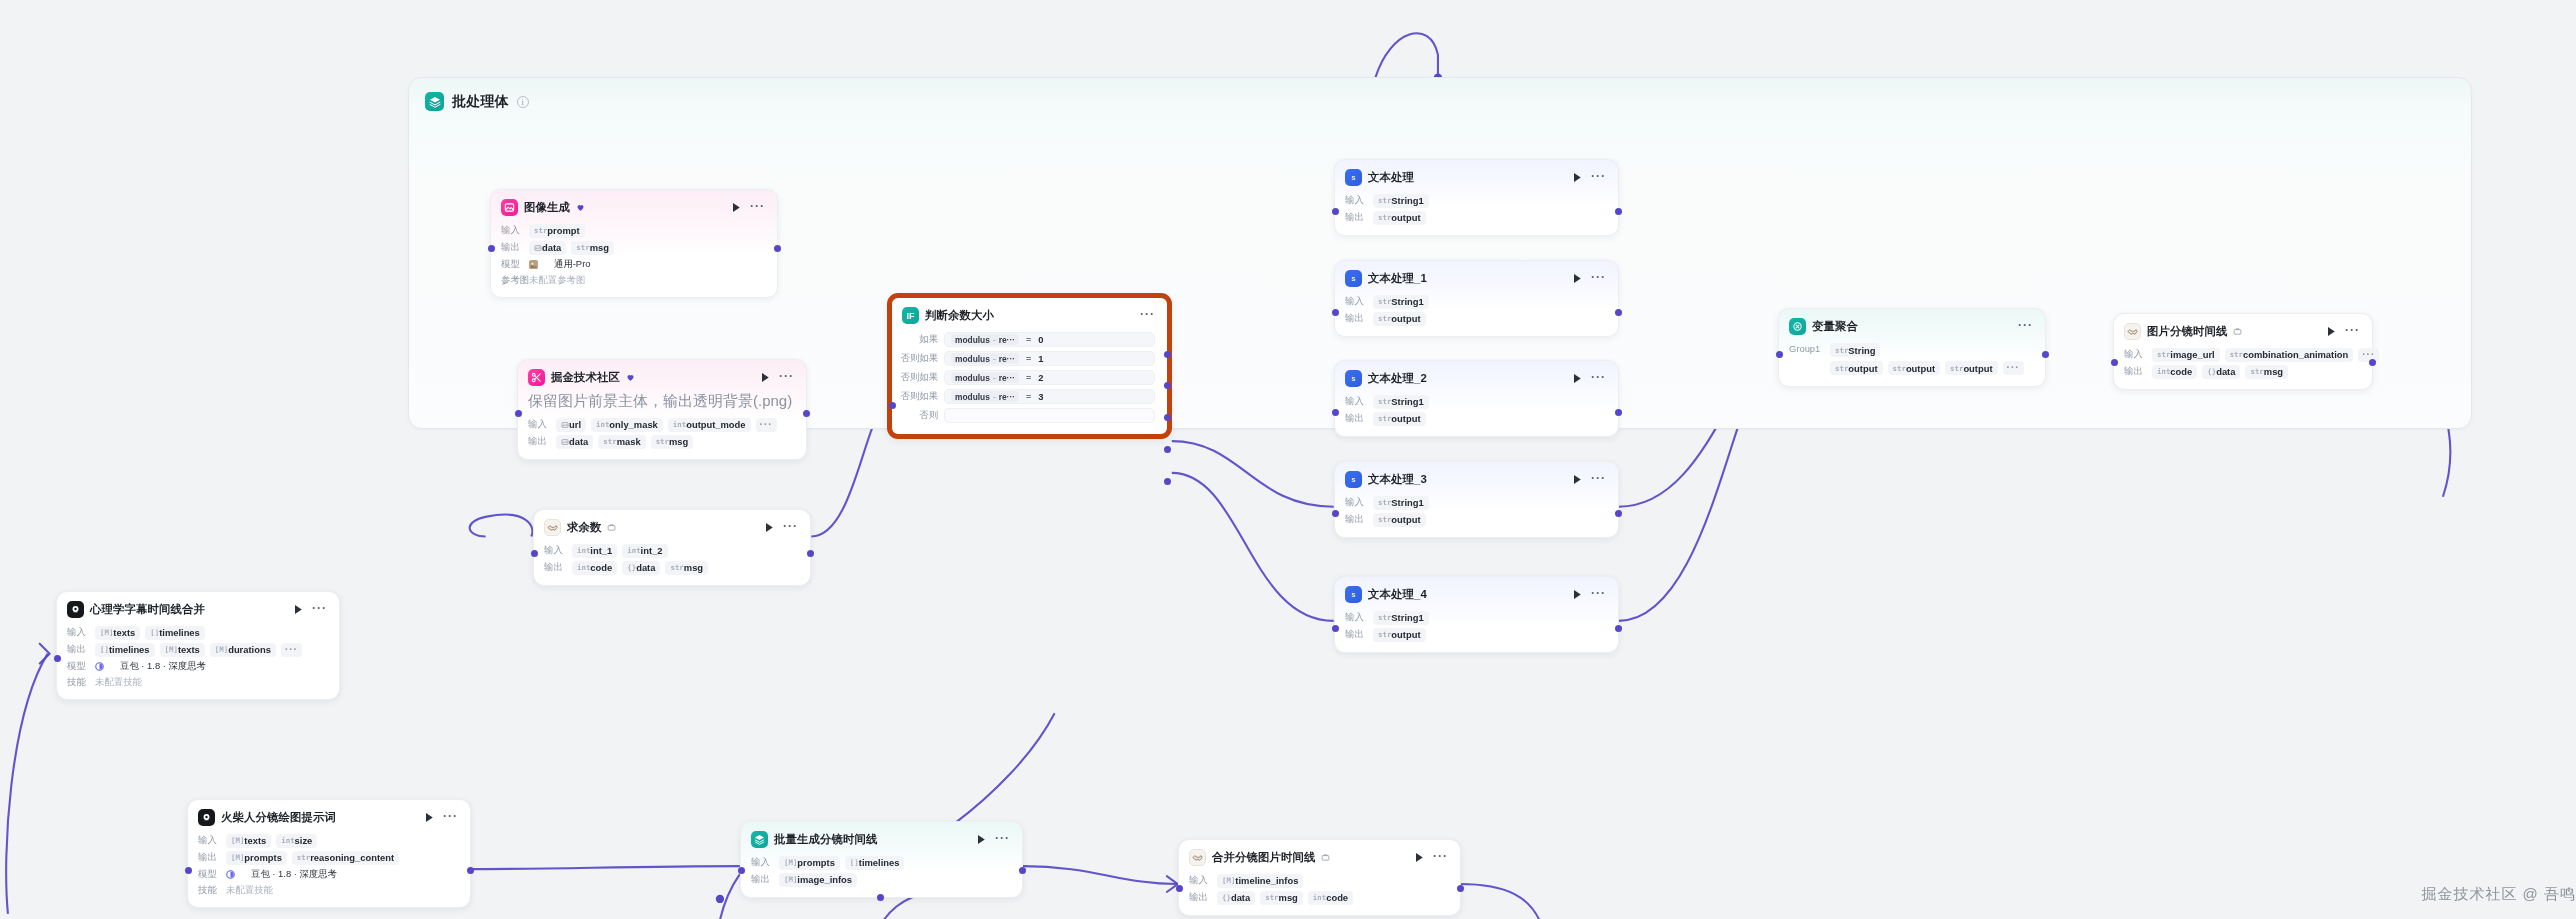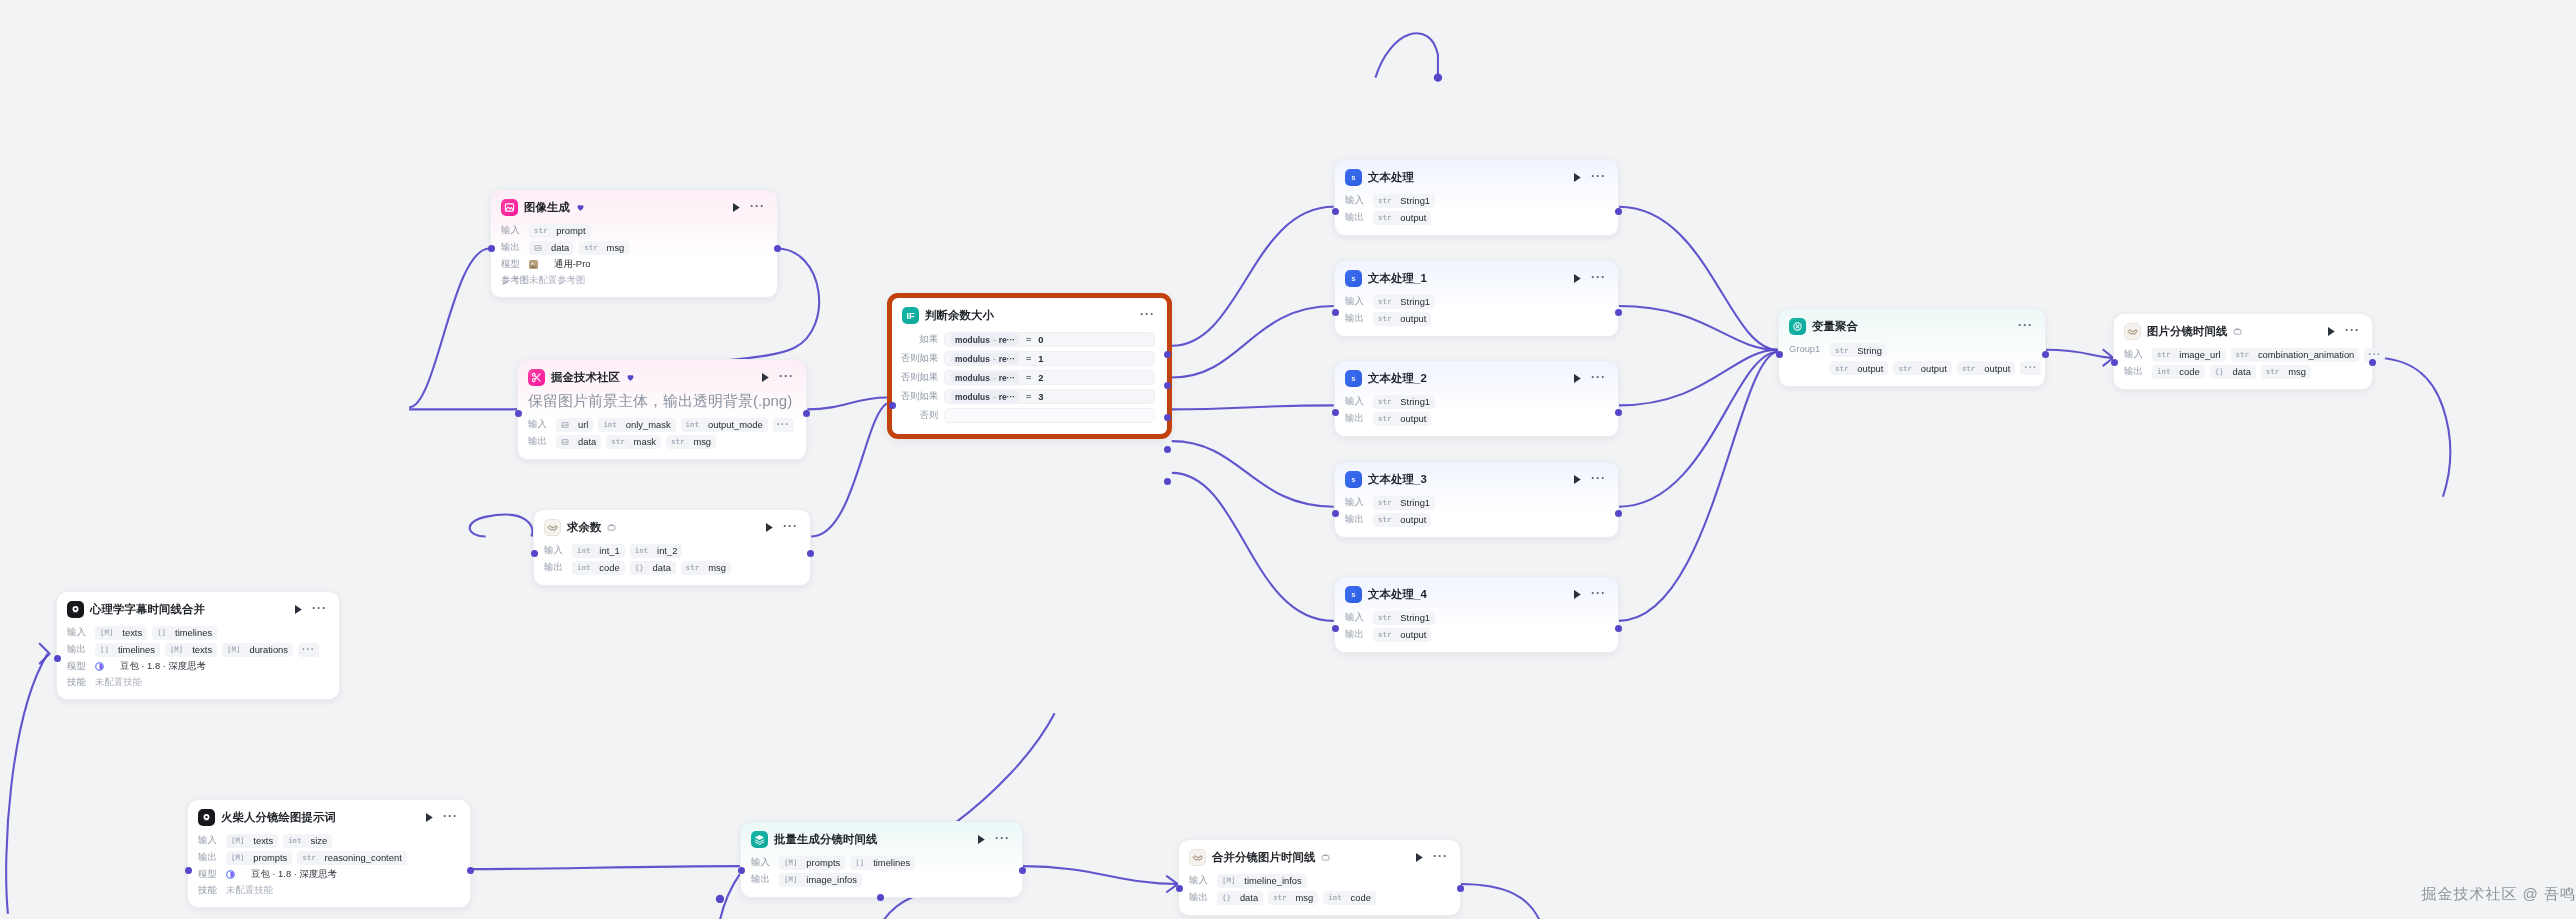--- a/index.html
+++ b/index.html
@@ -111,30 +111,30 @@
   }
   .row {
     display: flex; align-items: center; gap: 5px;
     padding: 1.5px 10px; min-height: 15px;
   }
   .row-label {
     font-size: 9.4px; color: #9099a6; flex: 0 0 auto; width: 23px;
     white-space: nowrap;
   }
   .chip {
-    display: inline-flex; align-items: center; gap: 9px;
+    display: inline-flex; align-items: center; gap: 0;
     background: #f3f4f7; border-radius: 4px;
     padding: 1.5px 5px; white-space: nowrap;
   }
   .chip .ty {
     font-size: 7.4px; color: #a9b0bd; font-weight: 600;
     font-family: "DejaVu Sans Mono", monospace;
   }
   .chip .nm {
-    font-size: 9.4px; color: #242a33; font-weight: 400;
+    font-size: 9.4px; color: #242a33; font-weight: 700;
   }
   .chip .sq { width: 8px; height: 8px; display:block; }
   .chip-more {
     display:inline-flex; align-items:center; justify-content:center;
     background:#f3f4f7; border-radius:4px; padding:0 4px; height:14px;
     font-size:10px; color:#8b93a0; letter-spacing:1px; line-height:8px;
     font-weight:700;
   }
   .plain {
     font-size: 9.4px; color: #2b313a; white-space: nowrap; display:flex; align-items:center; gap:16px;
@@ -246,20 +246,33 @@
     <path class="edge" d="M470,875 C560,875 640,872 745,872"></path>
     <path class="edge" d="M1030,872 C1100,872 1130,890 1185,890"></path>
     <path class="edge" d="M1175,882 L1186,890 L1175,898" stroke-linecap="round" stroke-linejoin="round"></path>
     <path class="edge" d="M1470,890 C1520,890 1540,905 1550,926"></path>
     <path class="edge" d="M890,926 C905,905 930,896 960,896"></path>
     <path class="edge" d="M725,926 C730,905 738,890 745,880"></path>
     <circle cx="725" cy="905" r="4.2" fill="#5646c9"></circle>
     <path class="edge" d="M283,872 L288,872"></path>
   </svg>
 
+  <div class="group-box" style="left:408px; top:77px; width:2064px; height:352px;">
+    <div class="group-head">
+      <span class="group-icon">
+        <svg viewBox="0 0 24 24" fill="none" stroke="#fff" stroke-width="2" stroke-linecap="round" stroke-linejoin="round">
+          <polygon points="12 2 22 7.5 12 13 2 7.5 12 2" fill="#fff" stroke="none"></polygon>
+          <polyline points="2 12.5 12 18 22 12.5"></polyline>
+          <polyline points="2 17 12 22.5 22 17"></polyline>
+        </svg>
+      </span>
+      <span class="group-title">批处理体</span>
+      <span class="info-dot">i</span>
+    </div>
+  </div>
 
   <div class="node pinkhead" style="left:490px; top:189px; width:288px;">
     <span class="port l" style="top:55px;"></span>
     <span class="port r" style="top:55px;"></span>
     <div class="node-head">
       <span class="node-ico ico-pink">
         <svg viewBox="0 0 24 24" fill="none" stroke="#fff" stroke-width="2.4" stroke-linejoin="round">
           <rect x="3" y="4" width="18" height="16" rx="2.5"></rect>
           <polyline points="4 17 9 11 13 15 16 12 20 17"></polyline>
         </svg>

